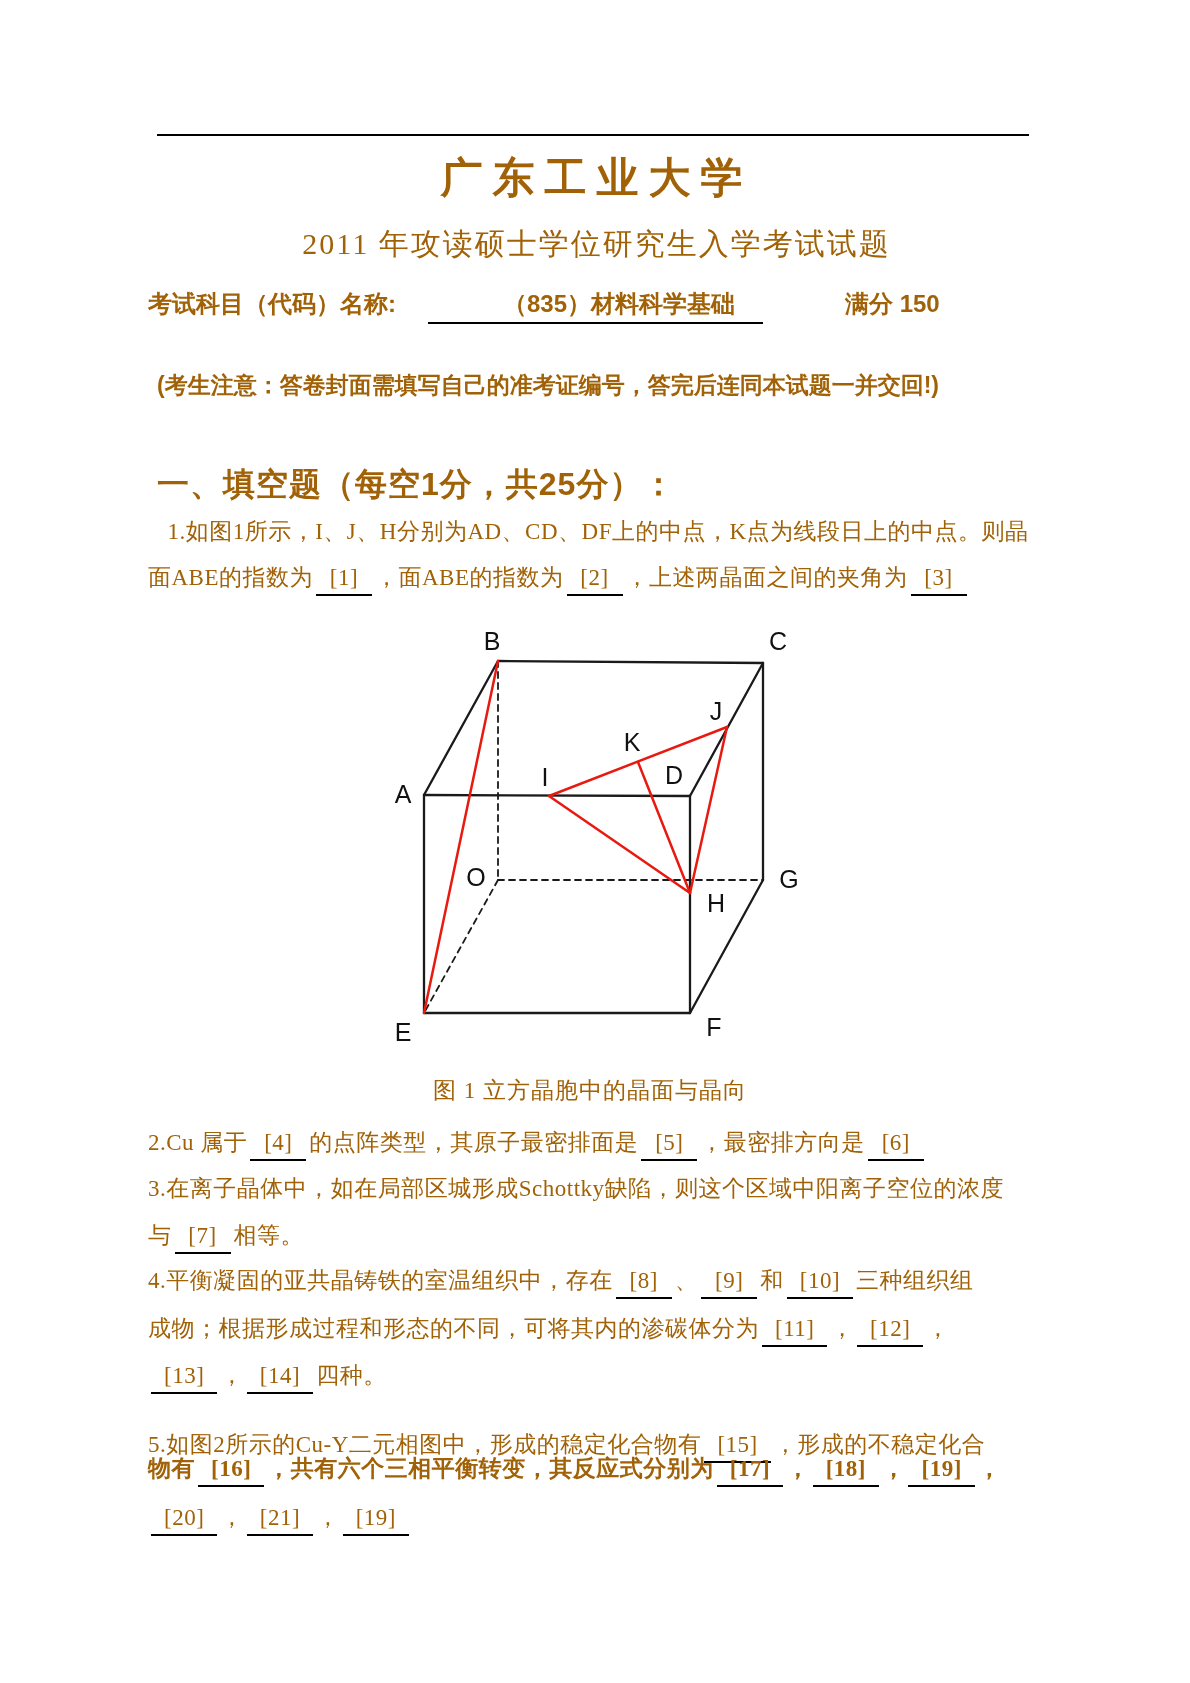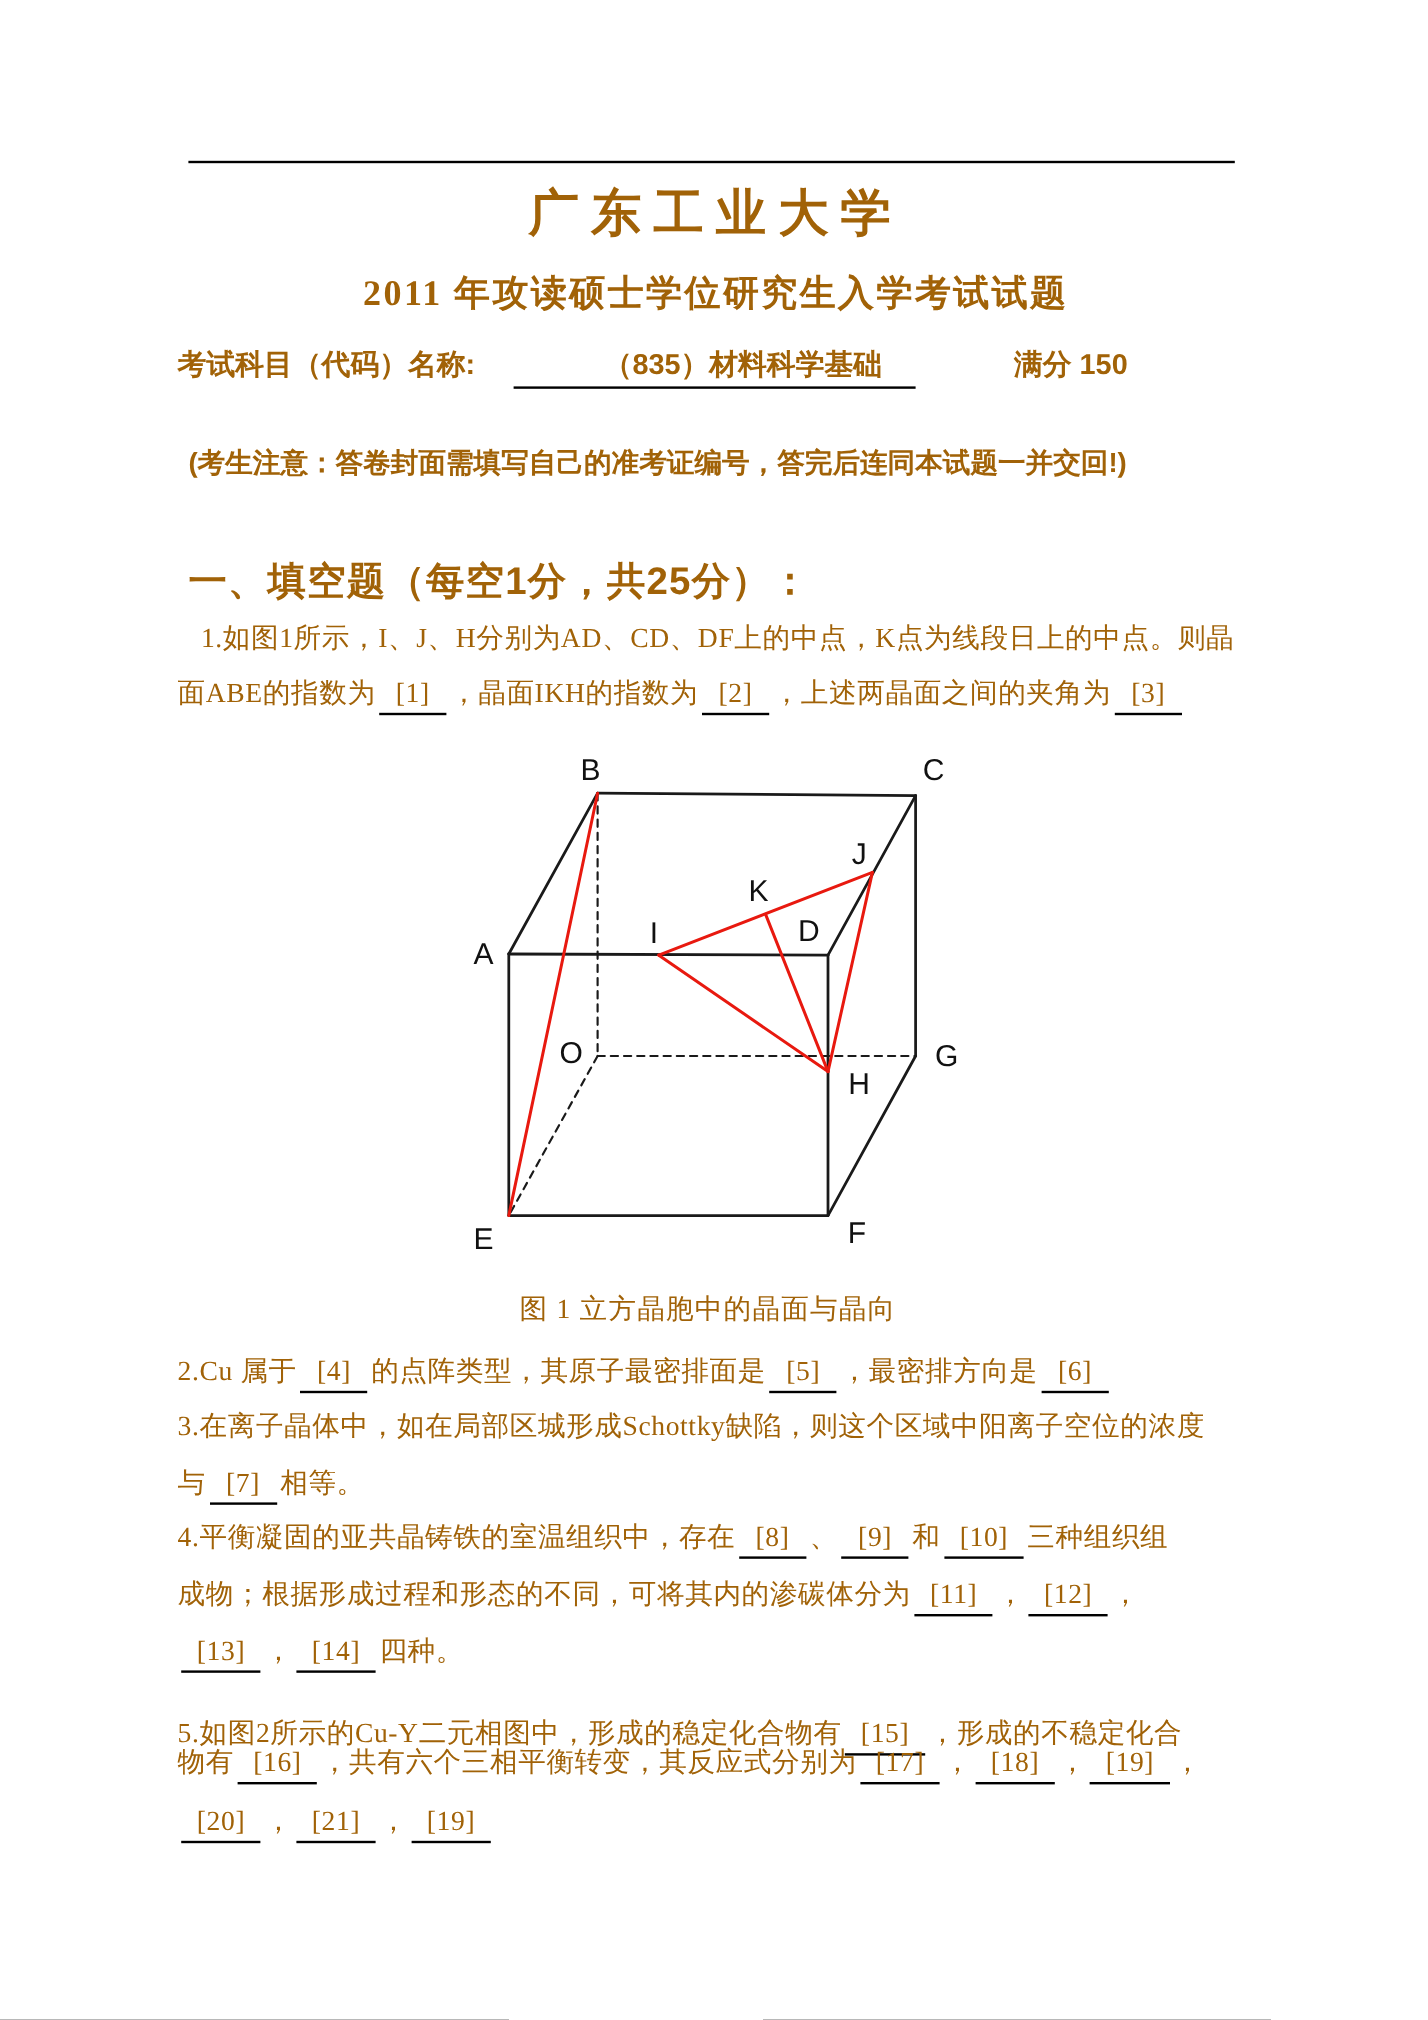--- a/index.html
+++ b/index.html
@@ -8,21 +8,21 @@
     margin:0 auto;overflow:hidden;
     font-family:"Liberation Serif","DejaVu Serif",serif;color:#a16207;
   }
   .rule{position:absolute;left:157px;top:134px;width:872px;height:2px;background:#000;}
   .uni-title{
     position:absolute;left:148px;top:150px;width:897px;text-align:center;
     font-size:42px;font-weight:700;letter-spacing:10px;
   }
   .exam-title{
     position:absolute;left:148px;top:224px;width:897px;text-align:center;
-    font-size:30px;font-weight:700;letter-spacing:2px;
+    font-size:30px;font-weight:400;letter-spacing:2px;
   }
   .subject-row{position:absolute;left:0;top:288px;width:1190px;height:40px;
     font-family:"Liberation Sans","DejaVu Sans",sans-serif;font-weight:700;font-size:24px;text-decoration:underline;}
   .subject-label{position:absolute;left:148px;top:0;}
   .subject-value{position:absolute;left:428px;top:0;padding:0 28px 2px 75px;border-bottom:2px solid #000;text-align:center;}
   .score-label{position:absolute;left:845px;top:0;}
   .notice{
     position:absolute;left:157px;top:370px;width:890px;
     font-family:"Liberation Sans","DejaVu Sans",sans-serif;font-weight:700;font-size:23px;
   }
@@ -66,21 +66,21 @@
     <span class="subject-value">（835）材料科学基础</span>
     <span class="score-label">满分 150</span>
   </div>
 
   <div class="notice">(考生注意：答卷封面需填写自己的准考证编号，答完后连同本试题一并交回!)</div>
 
   <div class="section-title">一、填空题（每空1分，共25分）：</div>
 
   <div class="qline" style="top:516px;text-align:center;">1.如图1所示，I、J、H分别为AD、CD、DF上的中点，K点为线段日上的中点。则晶</div>
   <div class="qline" style="top:562px;">
-    <span>面ABE的指数为</span><span class="blank">[1]</span><span>，晶面IKH的指数为</span><span class="blank">[2]</span><span>，上述两晶面之间的夹角为</span><span class="blank">[3]</span>
+    <span>面ABE的指数为</span><span class="blank">[1]</span><span>，面ABE的指数为</span><span class="blank">[2]</span><span>，上述两晶面之间的夹角为</span><span class="blank">[3]</span>
   </div>
 
   <svg class="figure" viewBox="330 575 520 480" xmlns="http://www.w3.org/2000/svg">
       <line x1="424" y1="795" x2="498" y2="661" class="edge" stroke="#1a1a1a"></line>
       <line x1="498" y1="661" x2="763" y2="663" class="edge" stroke="#1a1a1a"></line>
       <line x1="763" y1="663" x2="690" y2="796" class="edge" stroke="#1a1a1a"></line>
       <line x1="690" y1="796" x2="424" y2="795" class="edge" stroke="#1a1a1a"></line>
       <line x1="424" y1="795" x2="424" y2="1013" class="edge" stroke="#1a1a1a"></line>
       <line x1="690" y1="796" x2="690" y2="1013" class="edge" stroke="#1a1a1a"></line>
       <line x1="424" y1="1013" x2="690" y2="1013" class="edge" stroke="#1a1a1a"></line>
@@ -124,20 +124,20 @@
   <div class="qline" style="top:1313px;">
     <span>成物；根据形成过程和形态的不同，可将其内的渗碳体分为</span><span class="blank">[11]</span><span>，</span><span class="blank">[12]</span><span>，</span>
   </div>
   <div class="qline" style="top:1360px;">
     <span class="blank">[13]</span><span>，</span><span class="blank">[14]</span><span>四种。</span>
   </div>
 
   <div class="qline" style="top:1407px;margin-top:22px;">
     <span>5.如图2所示的Cu-Y二元相图中，形成的稳定化合物有</span><span class="blank">[15]</span><span>，形成的不稳定化合</span>
   </div>
-  <div class="qline" style="top:1453px;">
+  <div class="qline" style="top:1453px;font-weight:bold;">
     <span>物有</span><span class="blank">[16]</span><span>，共有六个三相平衡转变，其反应式分别为</span><span class="blank">[17]</span><span>，</span><span class="blank">[18]</span><span>，</span><span class="blank">[19]</span><span>，</span>
   </div>
   <div class="qline" style="top:1502px;">
     <span class="blank">[20]</span><span>，</span><span class="blank">[21]</span><span>，</span><span class="blank">[19]</span>
   </div>
 
 </div>
 
 </body></html>

